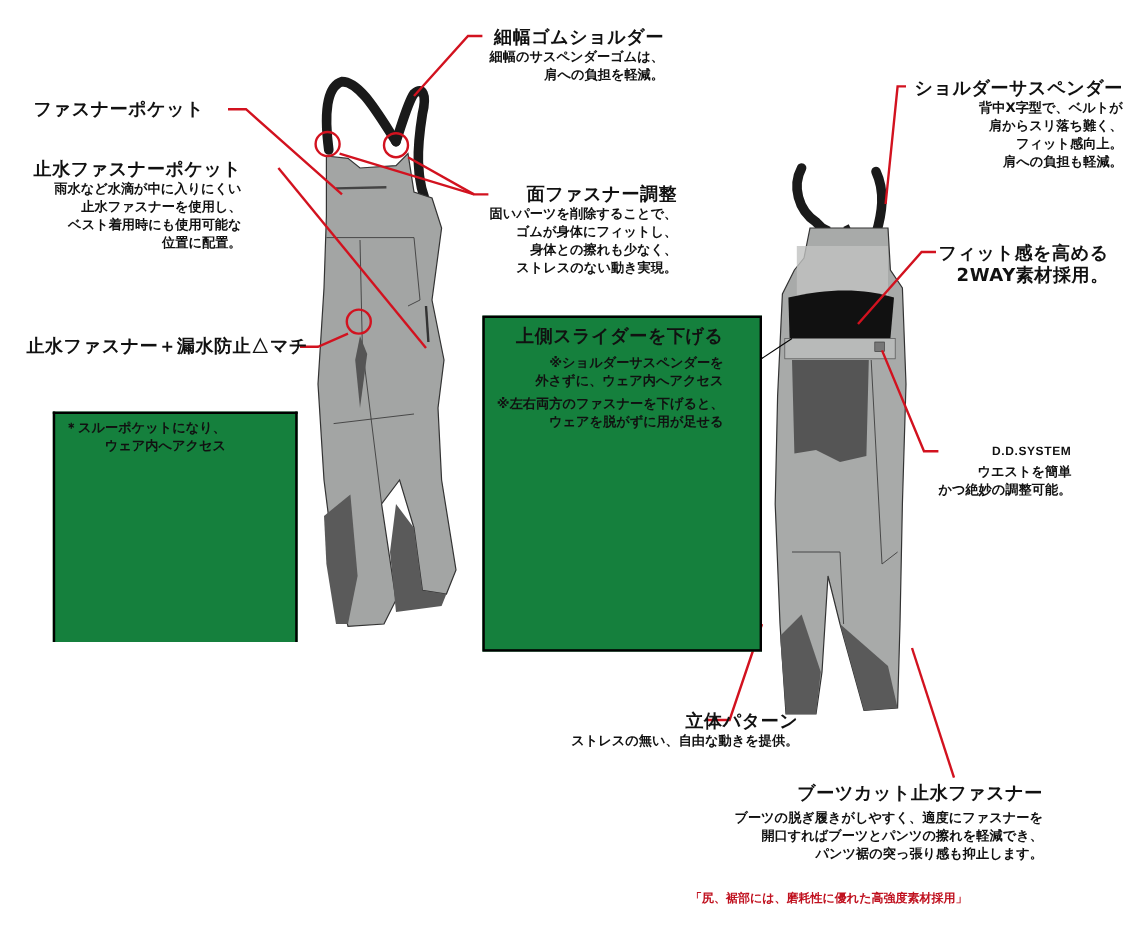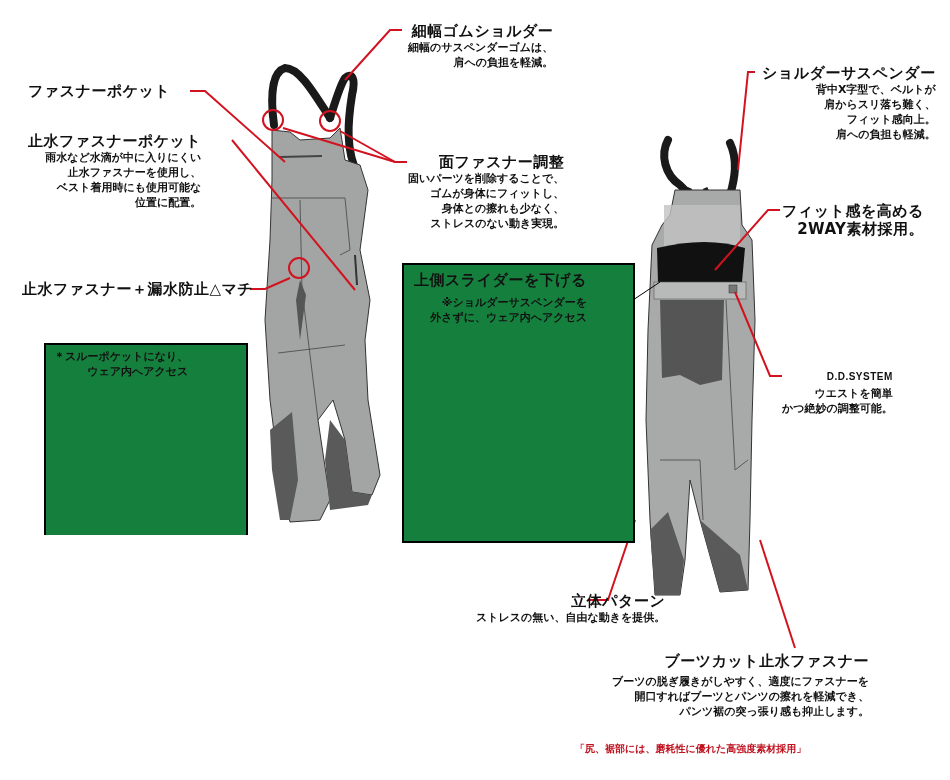--- a/index.html
+++ b/index.html
@@ -144,29 +144,31 @@
 肩からスリ落ち難く、
 フィット感向上。
 肩への負担も軽減。</div>
 </div>
 
 <div class="abs" style="left:782px; top:202px;">
   <div class="title" style="white-space:pre-line;">フィット感を高める
 2WAY素材採用。</div>
 </div>
 
-<div class="abs" style="left:22px; top:280px;">
+<div class="abs" style="left:22px; top:280px;font-family:Liberation Serif, serif;">
   <div class="title">止水ファスナー＋漏水防止△マチ</div>
 </div>
 
 <div class="box" style="left:402px; top:263px; width:229px; height:276px;">
   <div class="abs" style="left:10px; top:6px;">
     <div class="title">上側スライダーを下げる</div>
     <div class="body-text" style="margin-top:6px;">※ショルダーサスペンダーを
 　外さずに、ウェア内へアクセス</div>
+    <div class="body-text" style="margin-top:4px;">※左右両方のファスナーを下げると、
+　ウェアを脱がずに用が足せる</div>
   </div>
 </div>
 
 <div class="box" style="left:44px; top:343px; width:200px; height:190px; border-bottom:none;">
   <div class="abs" style="left:8px; top:4px;">
     <div class="body-text">＊スルーポケットになり、
 ウェア内へアクセス</div>
   </div>
 </div>
 

